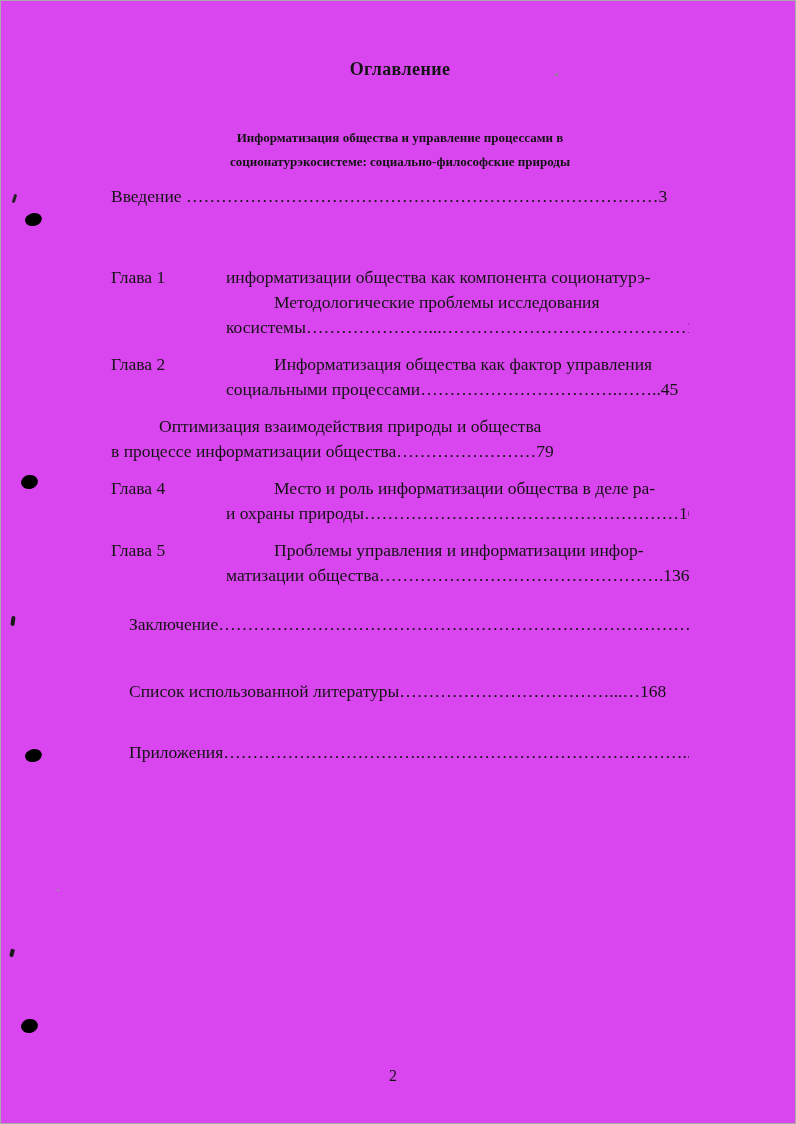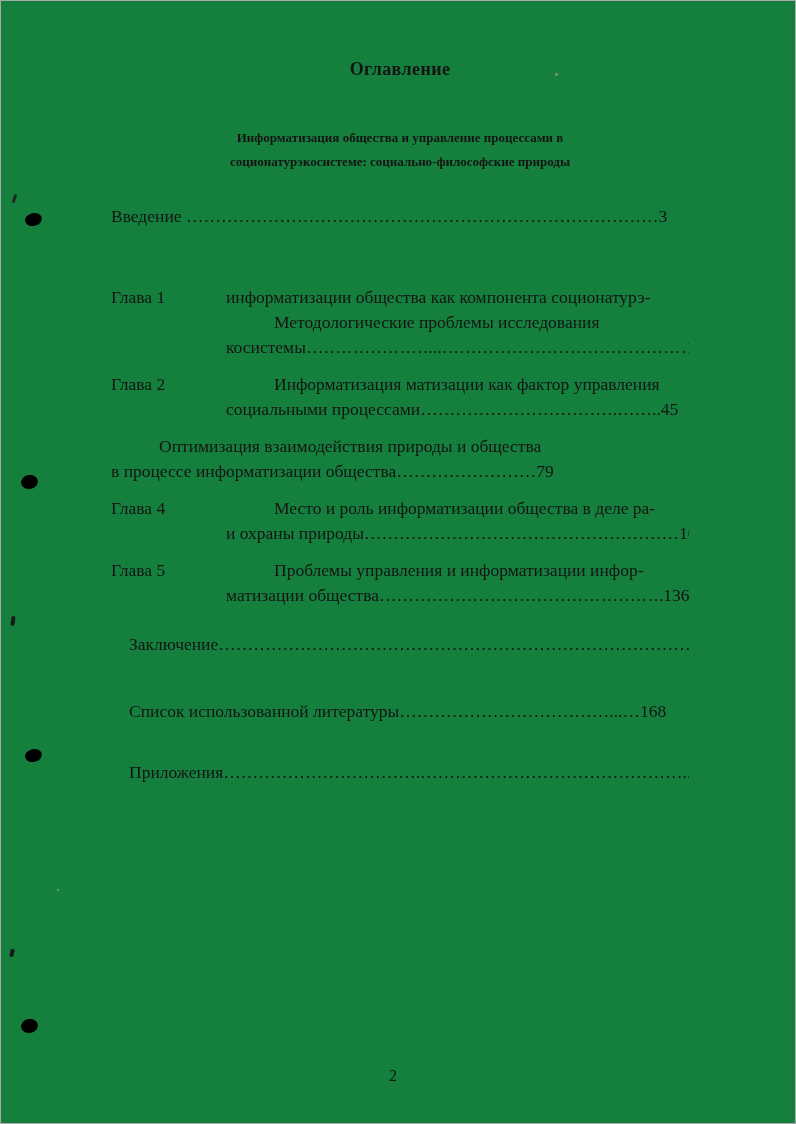--- a/index.html
+++ b/index.html
@@ -6,21 +6,21 @@
   html, body { width: 796px; height: 1124px; }
   body {
     background: #e8e8e8;
     font-family: "Liberation Serif", serif;
     color: #141414;
   }
   .page {
     position: relative;
     width: 796px;
     height: 1124px;
-    background: #15803d;
+    background: #d946ef;
     border: 1px solid #a9a9a9;
     overflow: hidden;
   }
   .content {
     padding: 58px 106px 0 110px;
   }
   .heading {
     text-align: center;
     font-size: 18px;
     font-weight: bold;
@@ -29,21 +29,21 @@
   .doc-title {
     margin-top: 46px;
     text-align: center;
     font-weight: bold;
     font-size: 13px;
     line-height: 24px;
   }
   .doc-title span { display: block; }
   .toc { font-size: 17.5px; }
   .intro-entry {
-    margin-top: 32px;
+    margin-top: 12px;
     white-space: nowrap;
     overflow: hidden;
     font-family: Liberation Serif, serif;
   }
   .chapter {
     display: flex;
     margin-top: 12px;
     line-height: 25px;
   }
   .chapter.first-ch { margin-top: 58px; }
@@ -107,21 +107,21 @@
         <div class="ch-text">
           <span class="ln">информатизации общества как компонента соционатурэ-</span>
           <span class="ln first">Методологические проблемы исследования</span>
           <span class="ln">косистемы…………………...……………………………………15</span>
         </div>
       </div>
 
       <div class="chapter">
         <span class="ch-label">Глава 2</span>
         <div class="ch-text">
-          <span class="ln first">Информатизация матизации как фактор управления</span>
+          <span class="ln first">Информатизация общества как фактор управления</span>
           <span class="ln">социальными процессами…………………………….……..45</span>
         </div>
       </div>
 
       <div class="chapter">
         <div class="ch-text">
           <span class="ln first">Оптимизация взаимодействия природы и общества</span>
           <span class="ln">в процессе информатизации общества……………………79</span>
         </div>
       </div>

